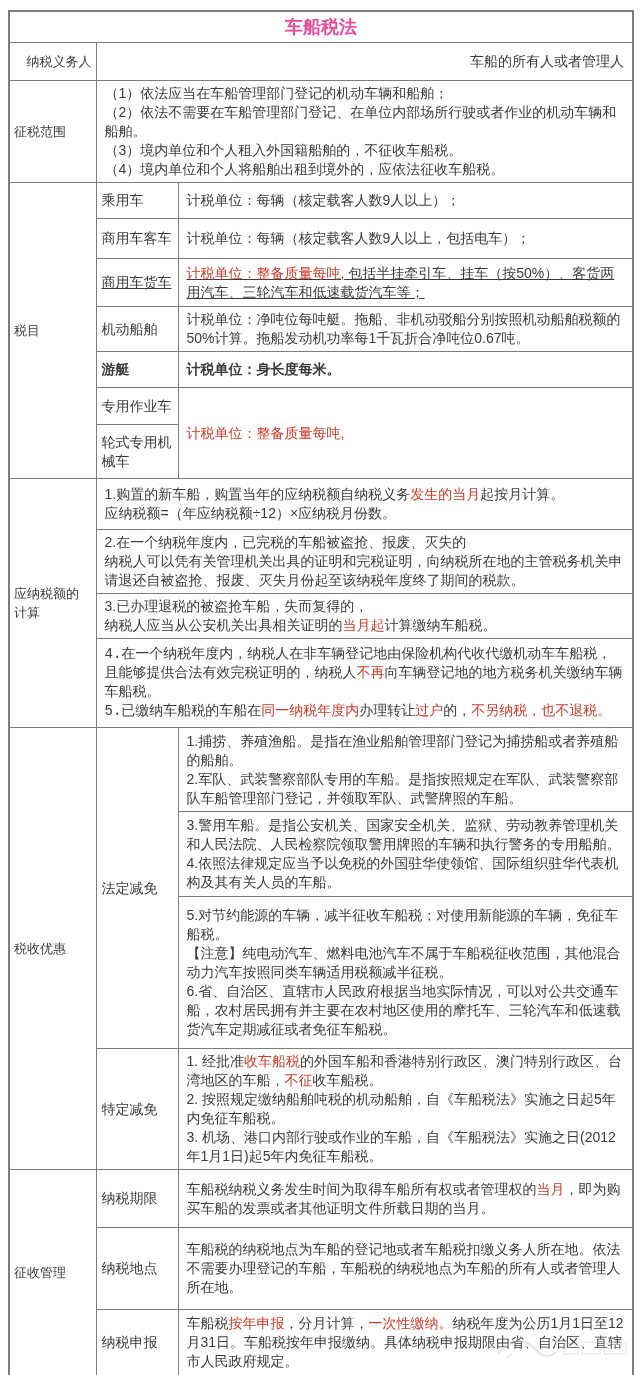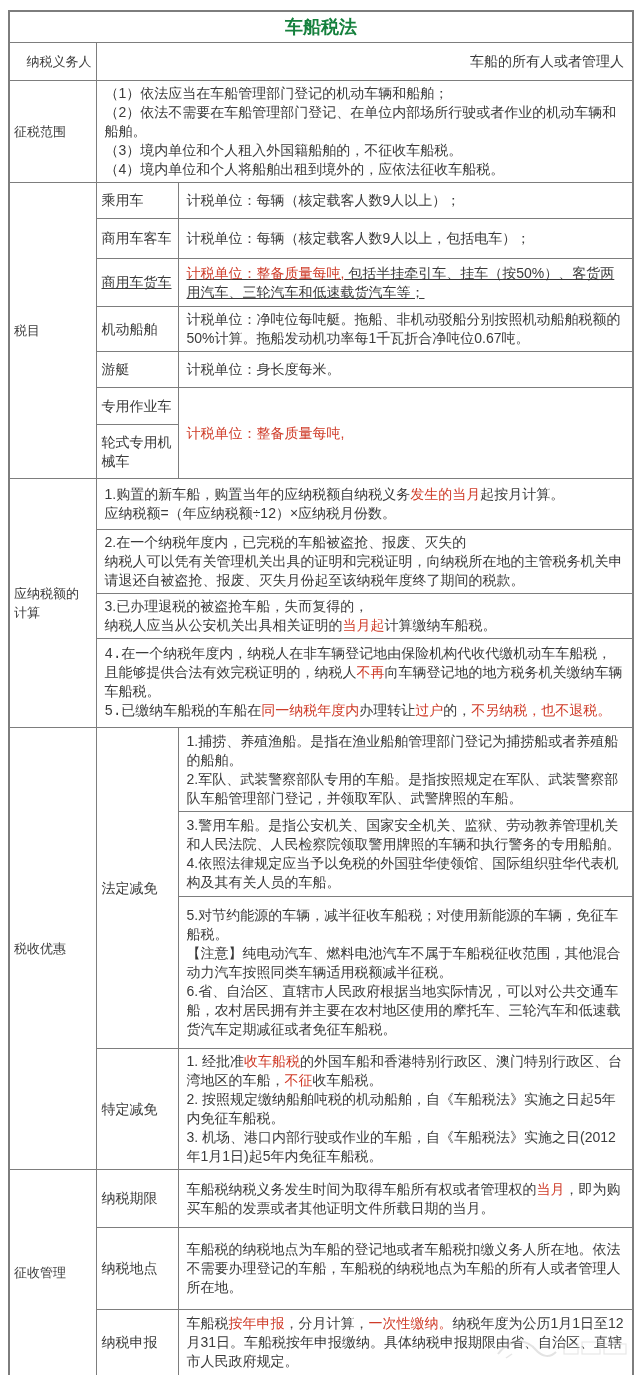--- a/index.html
+++ b/index.html
@@ -17,21 +17,21 @@
   td {
     border:1px solid var(--border);
     vertical-align:middle;
     padding:3px 8px;
     font-size:14px;
     line-height:19px;
     word-break:break-all;
   }
   td.title-cell {
     text-align:center; font-weight:bold; font-size:18px; line-height:24px;
-    color:#15803d; padding:2px 4px; height:26px;
+    color:#ec4899; padding:2px 4px; height:26px;
   }
   td.label-cell { padding:3px 4px; font-size:13px; }
   td.sub-cell   { padding:3px 5px; }
   .line { margin:0; }
   .red { color:var(--red); }
   .watermark {
     position:absolute; left:492px; top:1328px; width:140px; height:40px;
     opacity:0.45; pointer-events:none;
   }
 </style>
@@ -82,21 +82,21 @@
           <td class="content-cell">
             <div class="line"><span class="red">计税单位：整备质量每吨,</span><span> 包括半挂牵引车、挂车（按50%）、客货两用汽车、三轮汽车和低速载货汽车等；</span></div>
           </td>
         </tr>
         <tr style="height: 45px; padding-left: 44px;">
           <td class="sub-cell">机动船舶</td>
           <td class="content-cell">
             <div class="line"><span>计税单位：净吨位每吨艇。拖船、非机动驳船分别按照机动船舶税额的50%计算。拖船发动机功率每1千瓦折合净吨位0.67吨。</span></div>
           </td>
         </tr>
-        <tr style="height: 36px;">
+        <tr style="height: 36px; font-weight: bold;">
           <td class="sub-cell">游艇</td>
           <td class="content-cell">
             <div class="line"><span>计税单位：身长度每米。</span></div>
           </td>
         </tr>
         <tr style="height: 37px;">
           <td class="sub-cell">专用作业车</td>
           <td rowspan="2" class="content-cell">
             <div class="line"><span class="red">计税单位：整备质量每吨,</span></div>
           </td>

